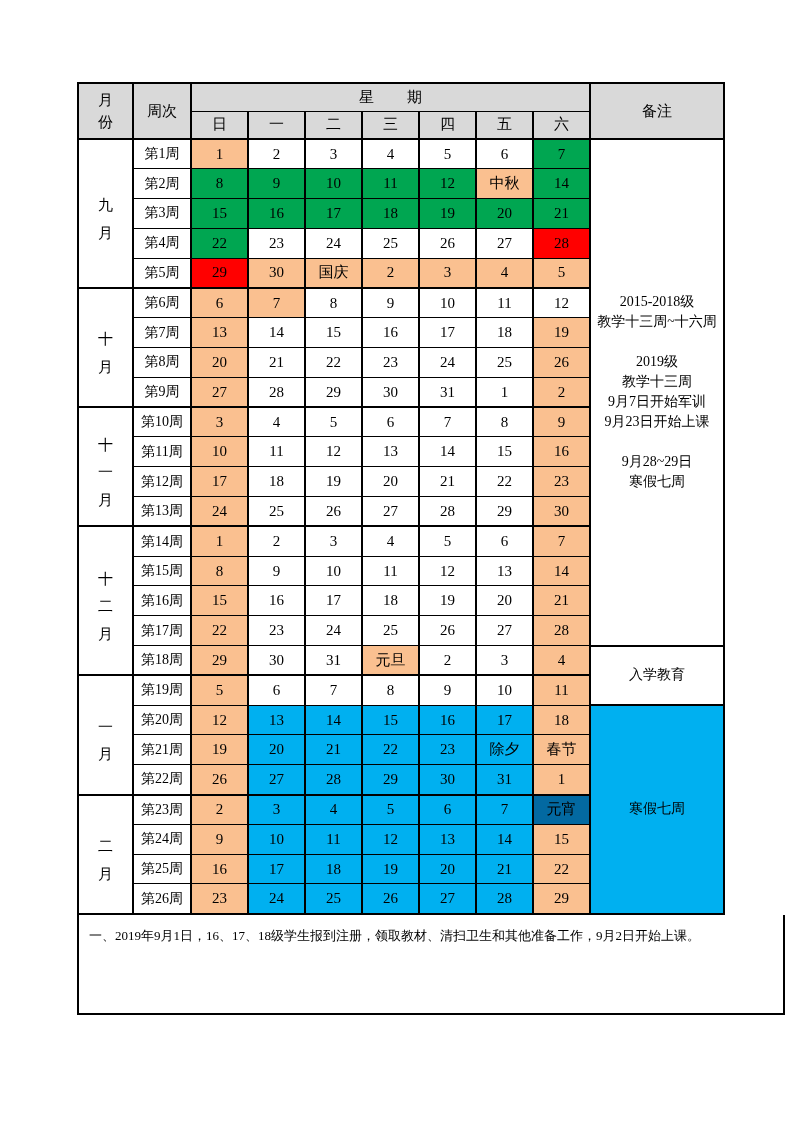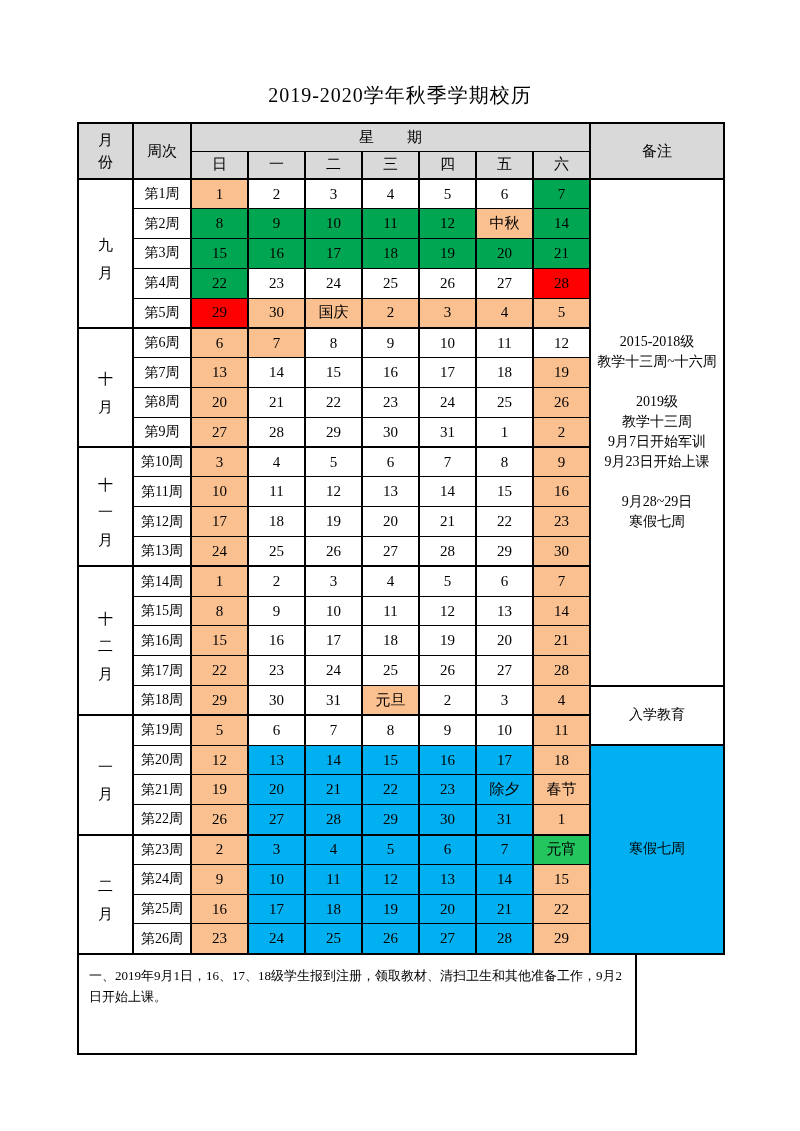--- a/index.html
+++ b/index.html
@@ -33,31 +33,30 @@
   .cal td.rs { border-top-width:2px; }             
   .cal td.week { font-size:14px;margin-top:39px; }
   .cal td.day  { font-size:15px; }
   .cal td.month { background:#fff; }
   .vcol { display:inline-block; width:1.1em; word-break:break-all; line-height:1.5; }
   .cal td.month .vcol { font-size:15px; line-height:1.85;margin-top:13px; }
   .spread { letter-spacing:2.2em; margin-right:-2.2em; }
   .cal td.remark { font-size:14px; }
   .cal td.remark div { line-height:20px; }
   .notes {
-    width:560px; height:100px;
+    width:708px; height:100px;
     border:2px solid #000; border-top:none;
     padding:10px 4px 0 10px;
     font-size:13px; line-height:21px; text-align:left;font-family:Liberation Serif, serif;
   }
 </style>
 </head>
 <body>
 
 <div class="page">
-  <h1 class="title">2019-2020学年秋季学期校历</h1>
 
   <table class="cal" id="cal">
     <colgroup>
       <col style="width:55px">
       <col style="width:58px">
       <col span="7" style="width:57px">
       <col style="width:134px">
     </colgroup>
     <thead>
         <tr>
@@ -322,21 +321,21 @@
         </tr>
         <tr class="ms">
           <td class="month" rowspan="4"><span class="vcol">二月</span></td>
           <td class="week">第23周</td>
           <td class="day" style="background: rgb(250, 192, 144);">2</td>
           <td class="day" style="background: rgb(0, 176, 240);">3</td>
           <td class="day" style="background: rgb(0, 176, 240);">4</td>
           <td class="day" style="background: rgb(0, 176, 240);">5</td>
           <td class="day" style="background: rgb(0, 176, 240);">6</td>
           <td class="day" style="background: rgb(0, 176, 240);">7</td>
-          <td class="day" style="background: #22c55e;">元宵</td>
+          <td class="day" style="background: #0369a1;">元宵</td>
         </tr>
         <tr>
           <td class="week">第24周</td>
           <td class="day" style="background: rgb(250, 192, 144);">9</td>
           <td class="day" style="background: rgb(0, 176, 240);">10</td>
           <td class="day" style="background: rgb(0, 176, 240);">11</td>
           <td class="day" style="background: rgb(0, 176, 240);">12</td>
           <td class="day" style="background: rgb(0, 176, 240);">13</td>
           <td class="day" style="background: rgb(0, 176, 240);">14</td>
           <td class="day" style="background: rgb(250, 192, 144);">15</td>

